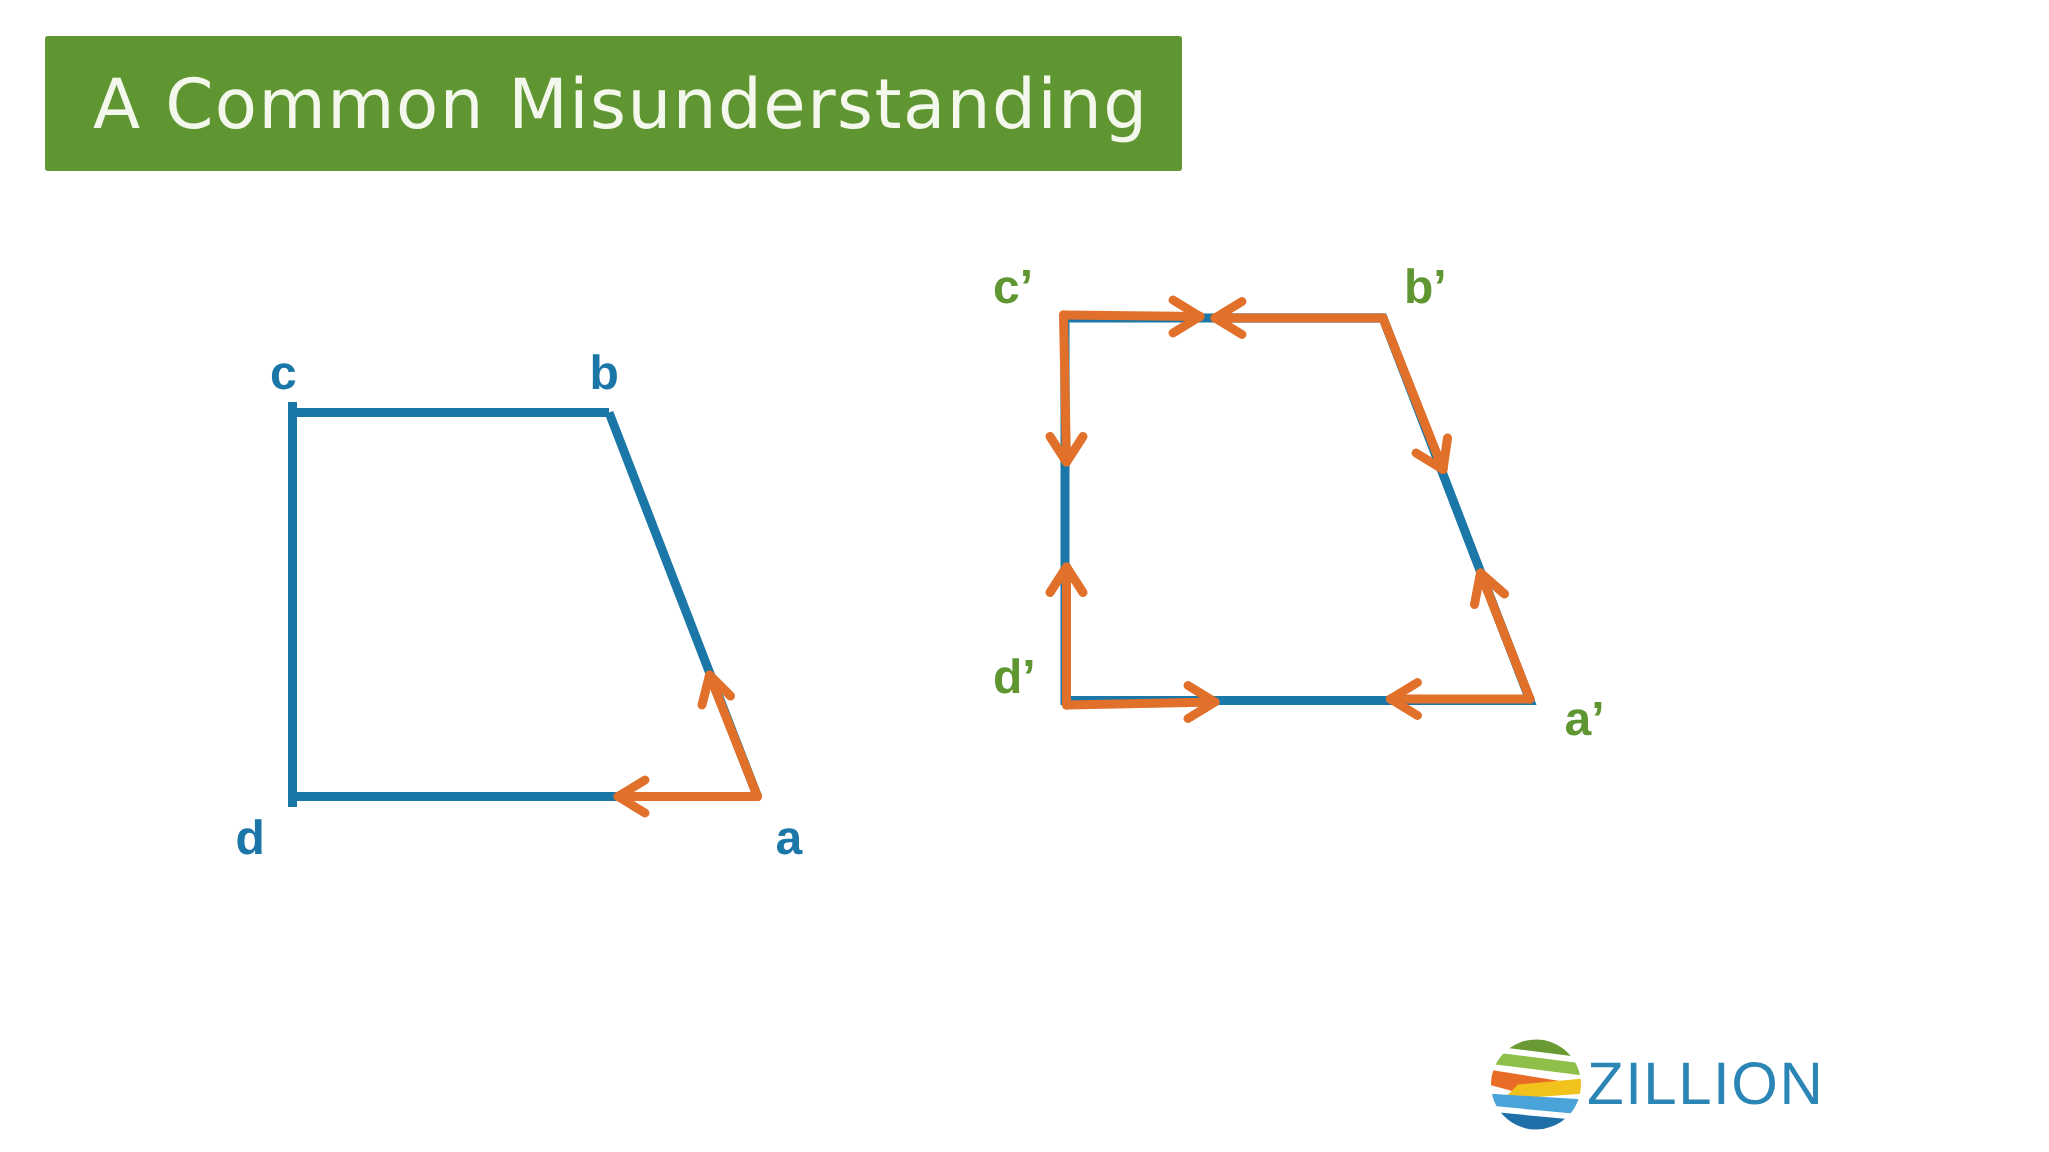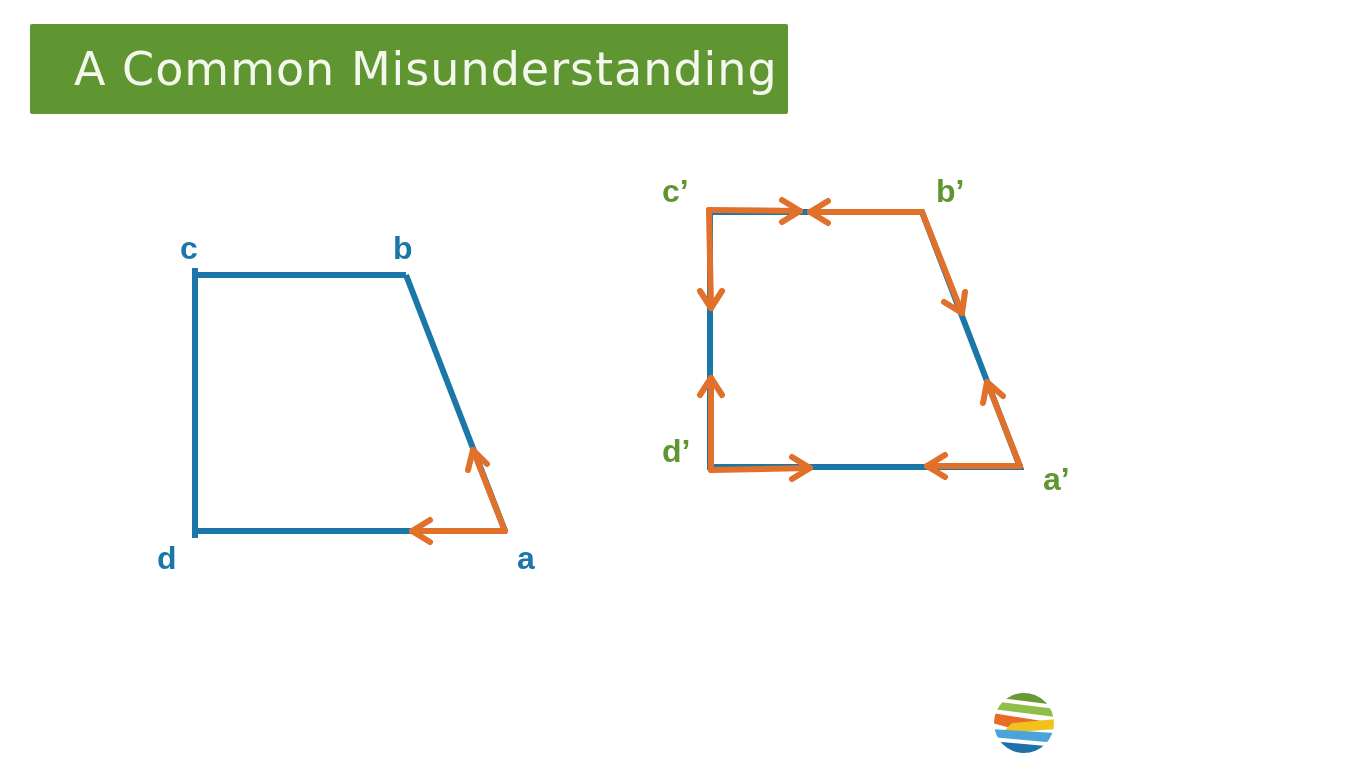--- a/index.html
+++ b/index.html
@@ -1,18 +1,18 @@
 <!DOCTYPE html>
 <html><head>
   <meta charset="utf-8">
   <style>
     html, body { margin: 0; padding: 0; }
     body { width: 1366px; height: 768px; background: #ffffff; position: relative; overflow: hidden; font-family: "Liberation Sans", sans-serif; }
     .title-bar { position: absolute; left: 30px; top: 24px; width: 758px; height: 90px; background: #5f9632; border-radius: 2px; box-sizing: border-box; padding-left: 32px; display: flex; align-items: center; }
-    .title-text { color: #f4f8ec; font-family: "DejaVu Sans", sans-serif; font-size: 46px; font-weight: normal; letter-spacing: 1px; margin-left: 12px; }
+    .title-text { color: #f4f8ec; font-family: "DejaVu Sans", sans-serif; font-size: 46px; font-weight: normal; letter-spacing: 1px; }
     svg.diagram { position: absolute; left: 0; top: 0; width: 1366px; height: 768px; }
     .lbl-blue { fill: #1a77a8; font-family: "Liberation Sans", sans-serif; font-weight: bold; font-size: 32px; }
     .lbl-green { fill: #5f9632; font-family: "Liberation Sans", sans-serif; font-weight: bold; font-size: 32px; }
     .logo { position: absolute; left: 990px; top: 688px; display: flex; align-items: center; height: 70px; }
     .logo-learn { color: #5f8a35; font-family: "Liberation Sans", sans-serif; font-size: 40px; letter-spacing: 1px; }
     .logo-zillion { color: #2b86b5; font-family: "Liberation Sans", sans-serif; font-size: 40px; letter-spacing: 1px; }
     .logo-ball { width: 64px; height: 64px; margin: 0 2px; }
   </style>
 </head>
 <body>
@@ -81,13 +81,14 @@
     <g clip-path="url(#ballclip)">
       <rect x="0" y="0" width="64" height="64" fill="#ffffff"></rect>
       <polygon points="0,0 64,0 64,14 0,6" fill="#6a9a34"></polygon>
       <polygon points="0,10 64,18 64,26 0,18" fill="#8fbf4a"></polygon>
       <polygon points="0,22 50,30 30,40 0,32" fill="#e86c25"></polygon>
       <polygon points="20,32 64,28 64,38 10,42" fill="#f2c21c"></polygon>
       <polygon points="0,38 64,42 64,52 0,46" fill="#4aa3d9"></polygon>
       <polygon points="0,50 64,56 64,64 0,64" fill="#1f6fa8"></polygon>
     </g>
   </svg>
+  <span class="logo-zillion">ZILLION</span>
 </div>
 
 </body></html>

